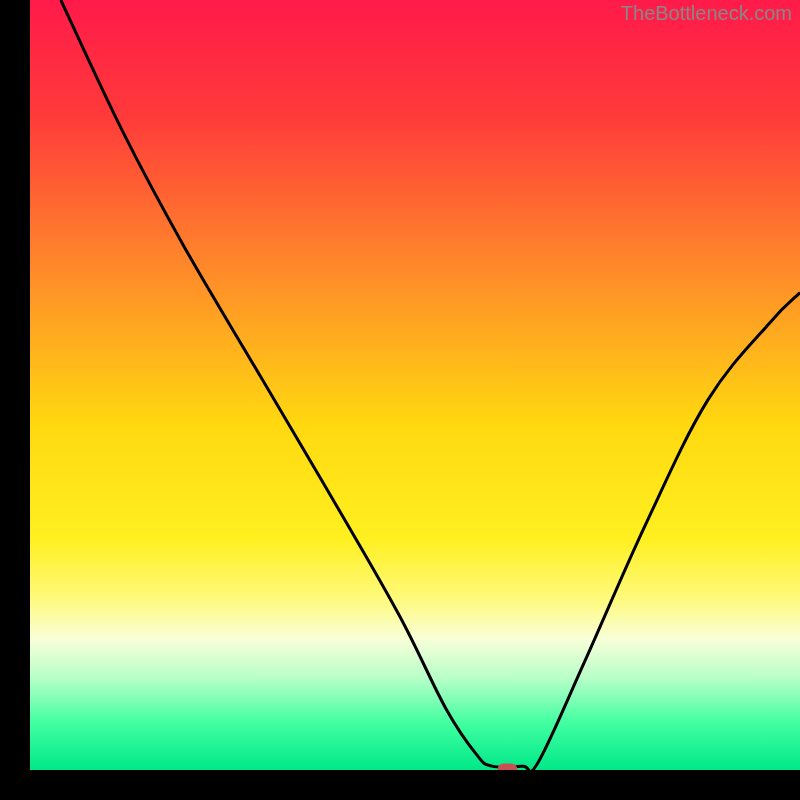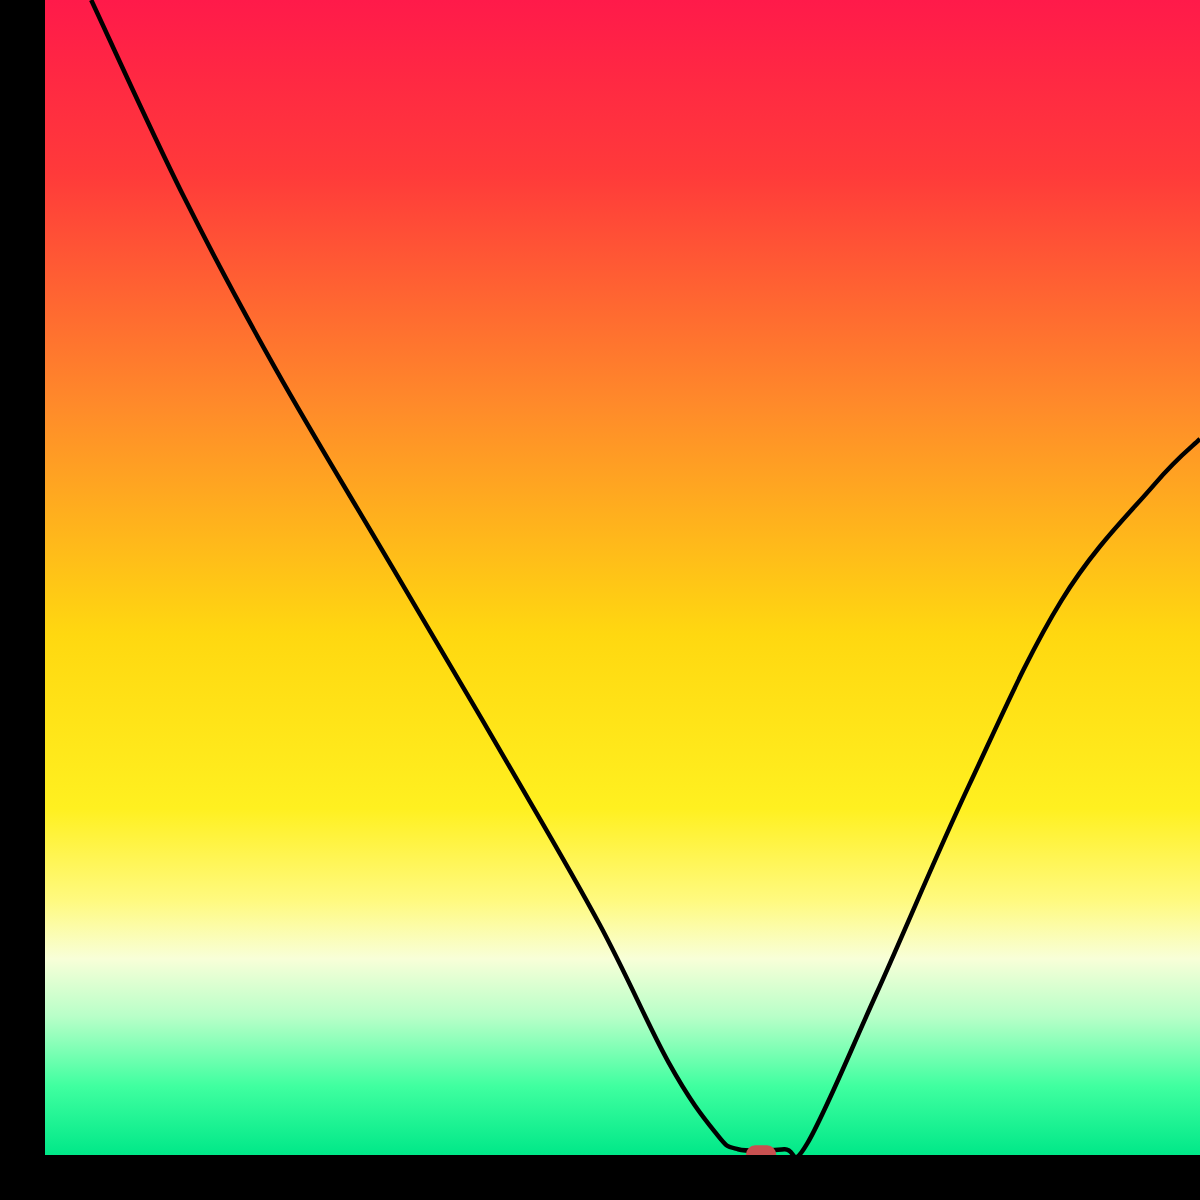--- a/index.html
+++ b/index.html
@@ -29,20 +29,21 @@
     z-index: 10;
   }
   svg {
     display: block;
   }
 </style>
 </head>
 <body>
 
 <div class="container">
+  <div class="watermark">TheBottleneck.com</div>
   <svg id="chart-svg" width="800" height="800" viewBox="0 0 800 800">
     <defs>
       <linearGradient id="bg-grad" x1="0" y1="0" x2="0" y2="1">
           <stop offset="0%" stop-color="#ff1a4a"></stop>
           <stop offset="15%" stop-color="#ff3a3a"></stop>
           <stop offset="35%" stop-color="#ff8a2a"></stop>
           <stop offset="55%" stop-color="#ffd810"></stop>
           <stop offset="70%" stop-color="#fff020"></stop>
           <stop offset="78%" stop-color="#fffa80"></stop>
           <stop offset="83%" stop-color="#f8ffd8"></stop>

